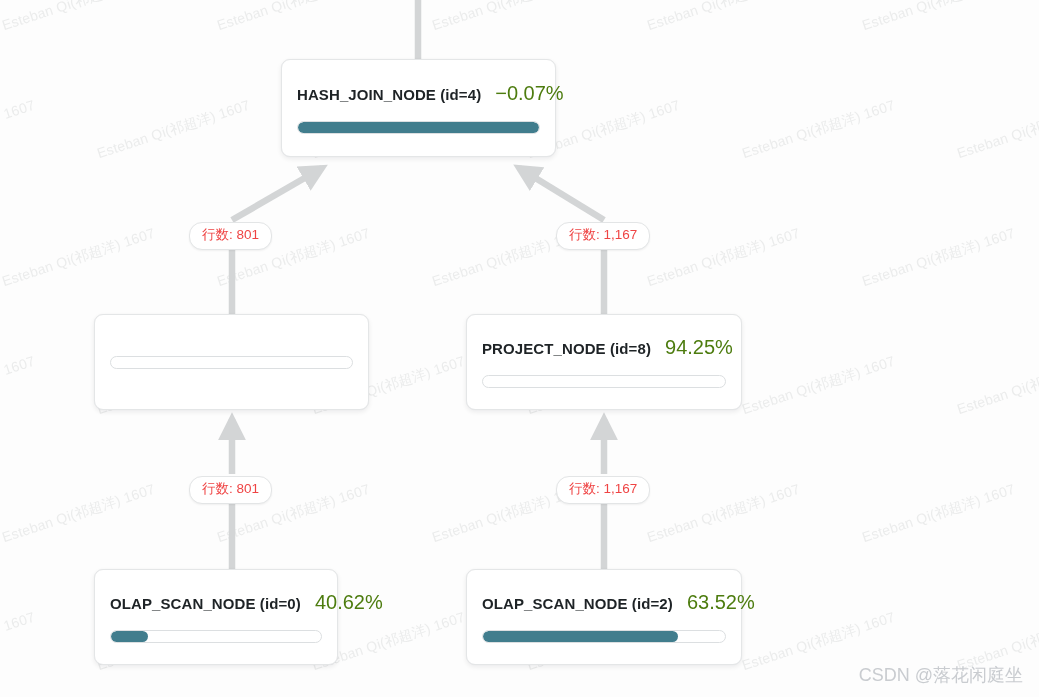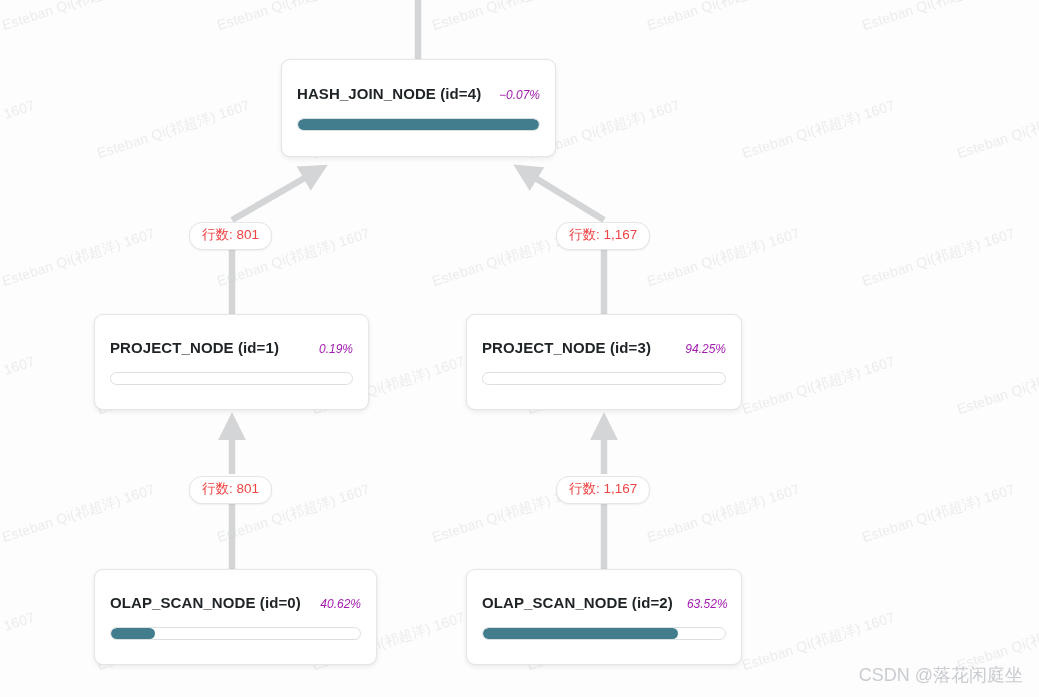--- a/index.html
+++ b/index.html
@@ -87,25 +87,24 @@
     margin-bottom: 16px;
   }
   .node-title {
     font-size: 15px;
     font-weight: 700;
     color: #1e2326;
     letter-spacing: .1px;
     white-space: nowrap;
   }
   .node-pct {
-    font-size: 12px;
-    color: #a21caf;
+    font-size: 20px;
+    color: #4d7c0f;
     white-space: nowrap;
     padding-left: 14px;
-    font-style: italic;
   }
   .bar-track {
     position: relative;
     height: 13px;
     width: 100%;
     border-radius: 7px;
     background: #ffffff;
     border: 1px solid #dcdfe1;
     overflow: hidden;
   }
@@ -197,34 +196,30 @@
       <div class="node" style="left: 281px; top: 59px; width: 275px; height: 98px;">
         <div class="node-head">
           <span class="node-title">HASH_JOIN_NODE (id=4)</span>
           <span class="node-pct">−0.07%</span>
         </div>
         <div class="bar-track">
           <div class="bar-fill" style="width: 100%;"></div>
         </div>
       </div>
       <div class="node" style="left: 94px; top: 314px; width: 275px; height: 96px;">
-        <div class="node-head">
-          <span class="node-title">PROJECT_NODE (id=1)</span>
-          <span class="node-pct">0.19%</span>
-        </div>
         <div class="bar-track"></div>
       </div>
       <div class="node" style="left: 466px; top: 314px; width: 276px; height: 96px;">
         <div class="node-head">
-          <span class="node-title">PROJECT_NODE (id=3)</span>
+          <span class="node-title">PROJECT_NODE (id=8)</span>
           <span class="node-pct">94.25%</span>
         </div>
         <div class="bar-track"></div>
       </div>
-      <div class="node" style="left: 94px; top: 569px; width: 283px; height: 96px;">
+      <div class="node" style="left: 94px; top: 569px; width: 244px; height: 96px;">
         <div class="node-head">
           <span class="node-title">OLAP_SCAN_NODE (id=0)</span>
           <span class="node-pct">40.62%</span>
         </div>
         <div class="bar-track">
           <div class="bar-fill" style="width: 17.82%;"></div>
         </div>
       </div>
       <div class="node" style="left: 466px; top: 569px; width: 276px; height: 96px;">
         <div class="node-head">

